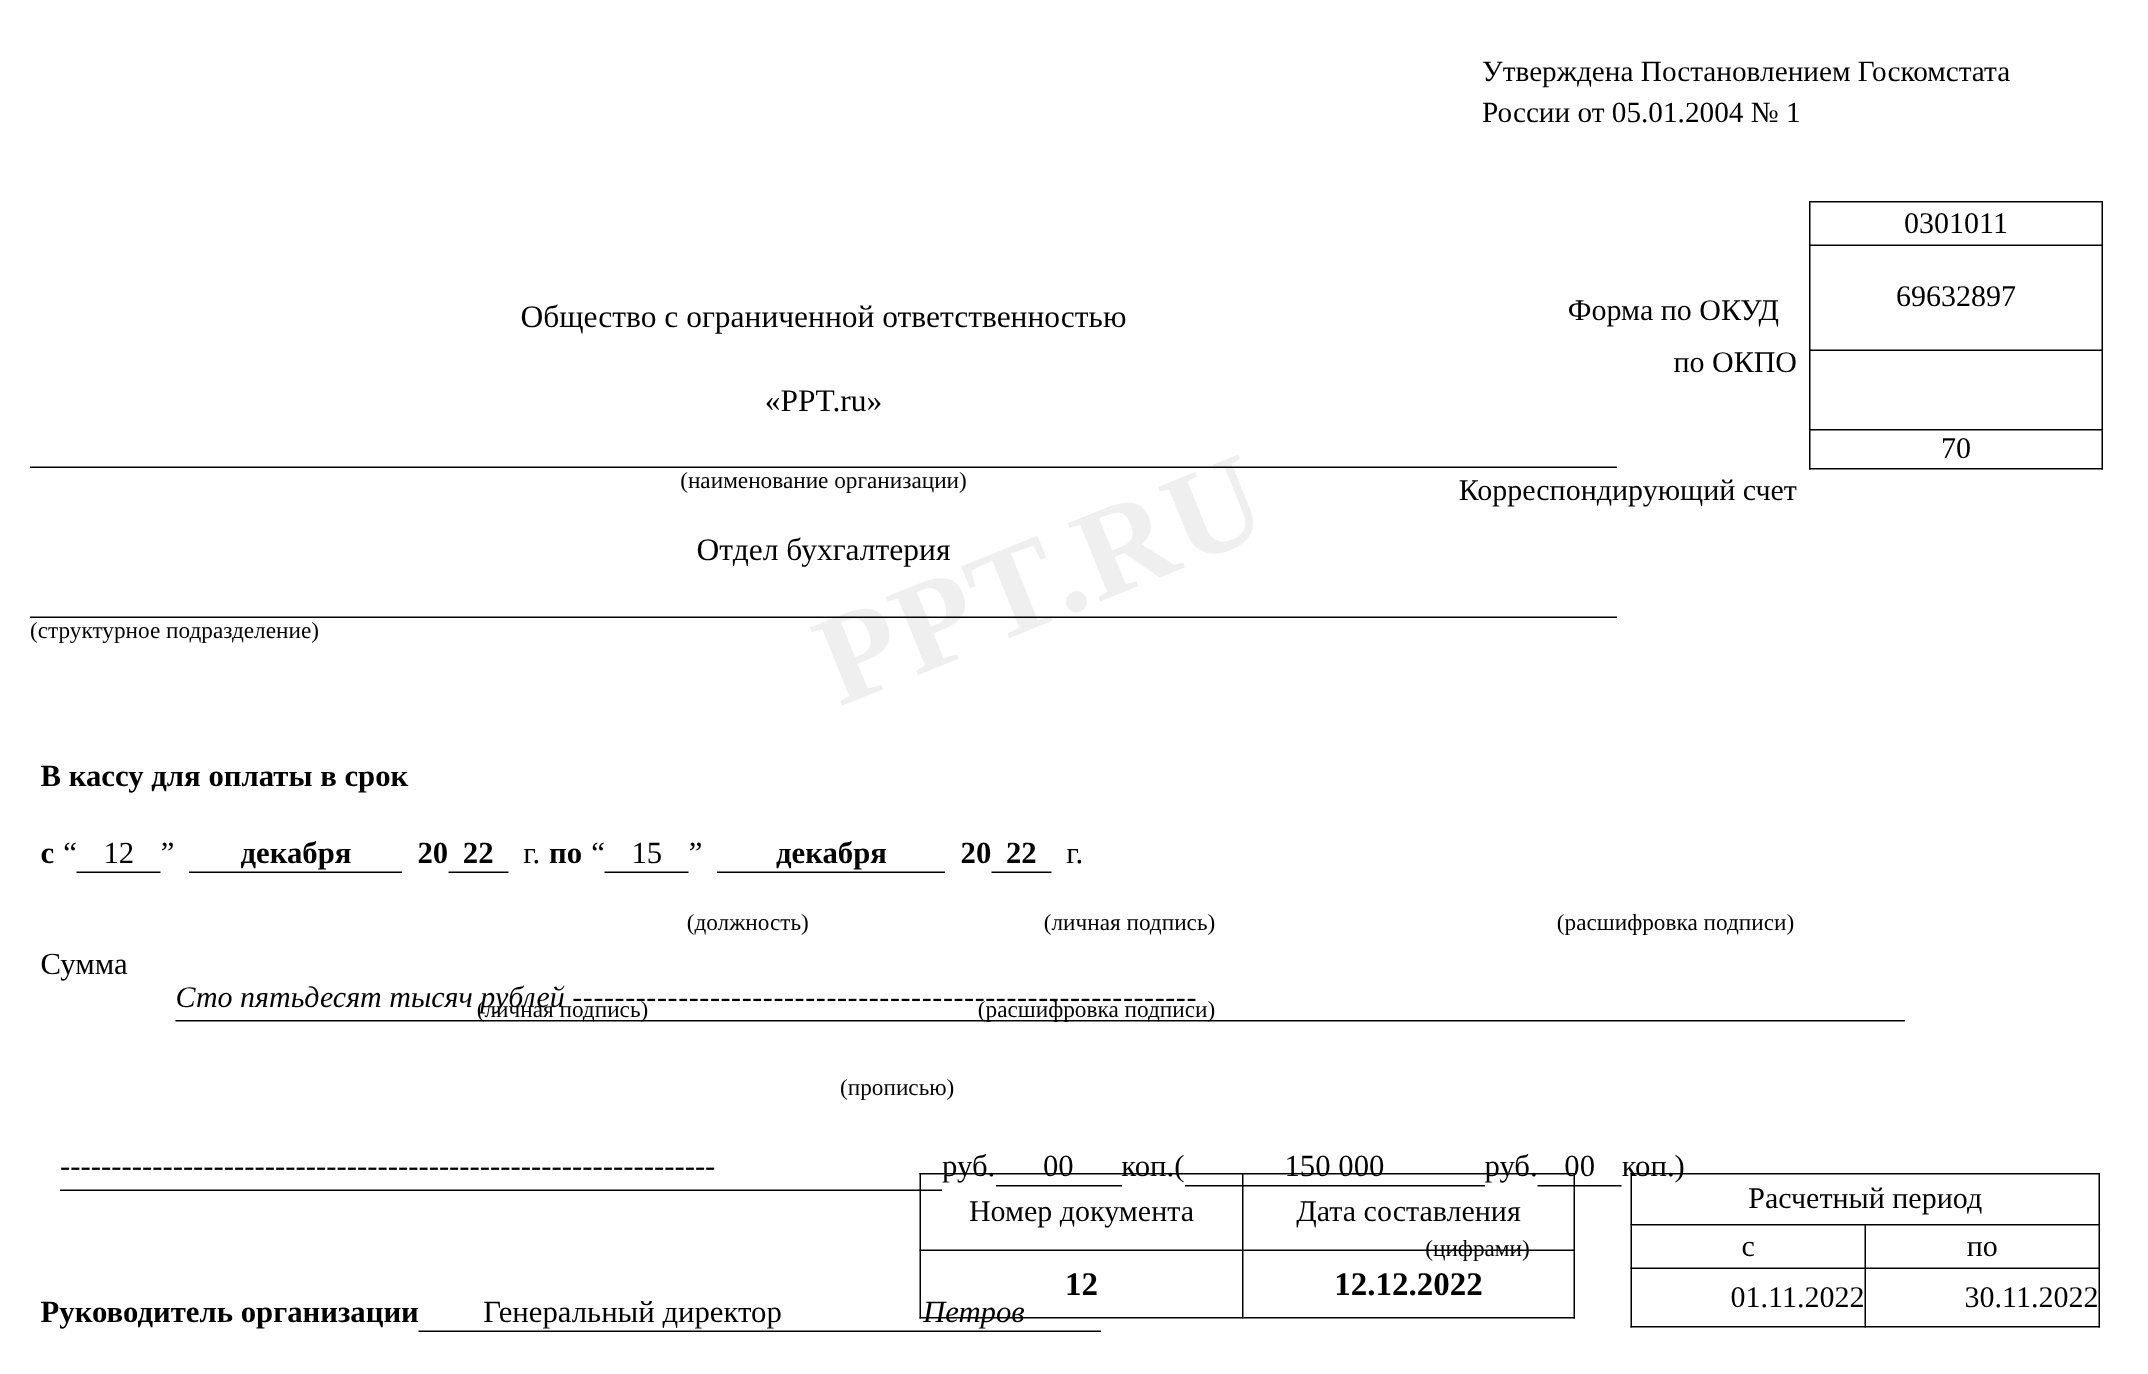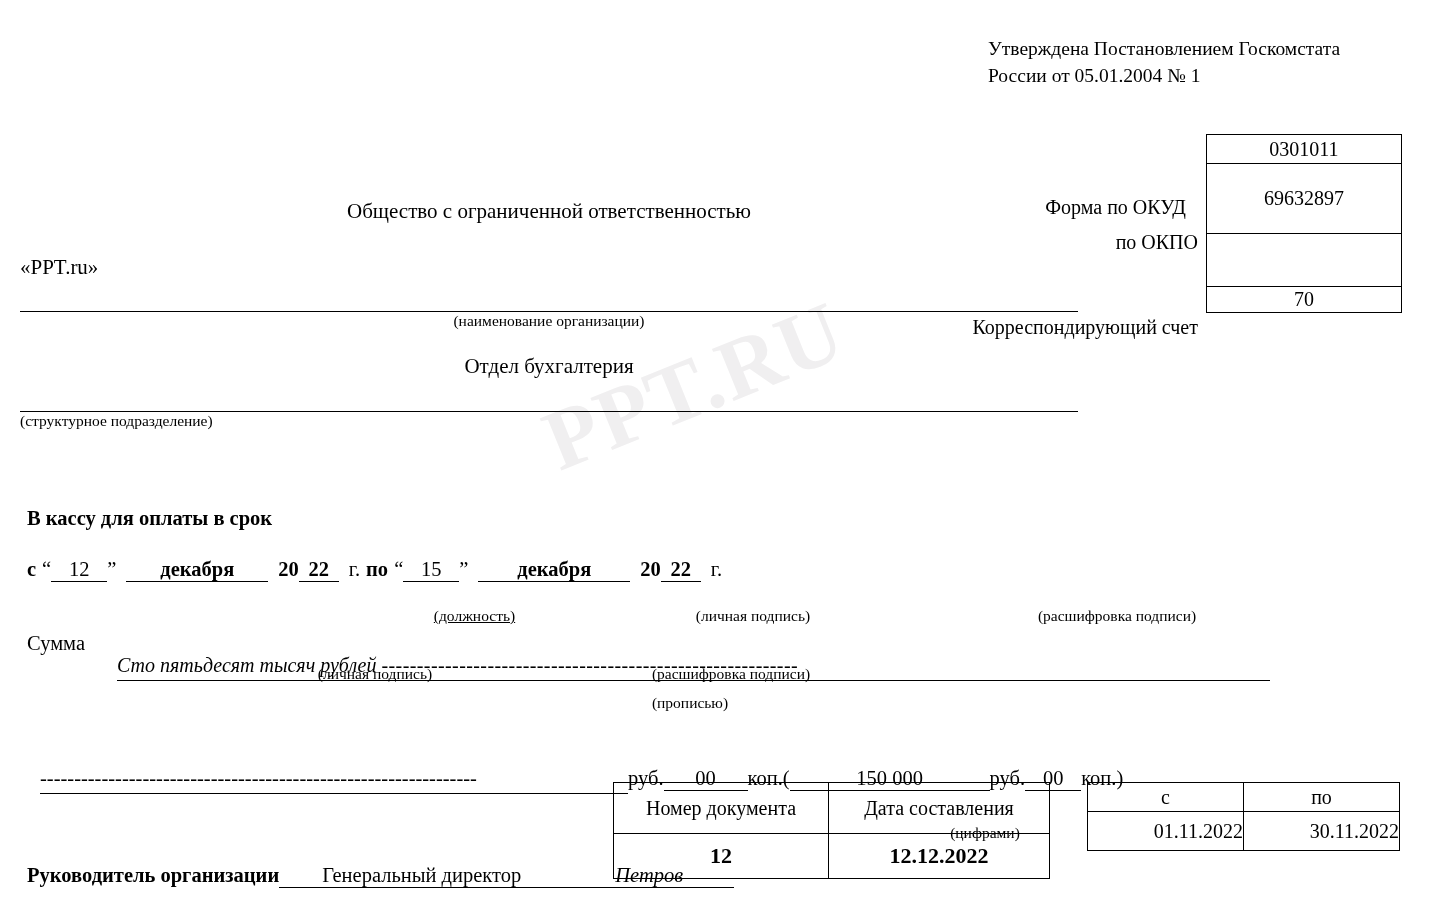--- a/index.html
+++ b/index.html
@@ -87,21 +87,21 @@
   #label-okpo { left: 880px; top: 231px; width: 318px; }
   #label-acct { left: 820px; top: 316px; width: 378px; }
 
   
   #org-name-1 {
     left: 20px; top: 199px; width: 1058px;
     text-align: center; font-size: 21px; white-space: nowrap;
   }
   #org-name-2 {
     left: 20px; top: 230px; width: 1058px;
-    font-size: 21px; white-space: nowrap;
+    text-align: center; font-size: 21px; white-space: nowrap;
   }
   #org-rule {
     left: 20px; top: 261px; width: 1058px; height: 0;
     border-top: 1.6px solid #000;
   }
   #org-caption {
     left: 20px; top: 261px; width: 1058px;
     text-align: center; font-size: 15.5px; white-space: nowrap;
   }
   #dept-name {
@@ -147,22 +147,22 @@
   #sum-label { left: 27px; top: 472px; font-size: 20.5px; }
   #sum-value {
     left: 117px; top: 471px; width: 1153px;
     font-size: 20px; white-space: nowrap;
     border-bottom: 1.6px solid #000;
     padding-bottom: 3px;
   }
   #sum-value .words { font-style: italic; }
   #sum-value .dashes { letter-spacing: 0.4px; }
   #sum-caption-1 {
-    left: 560px; top: 484px; width: 260px;
-    text-align: center; font-size: 15.5px;
+    left: 560px; top: 507px; width: 260px;
+    font-size: 15.5px;
   }
   #sum-row2 {
     left: 40px; top: 526px;
     font-size: 20.5px; white-space: nowrap;
     display: flex; align-items: baseline;
   }
   #sum-row2 .dashline {
     display: inline-block; width: 588px;
     border-bottom: 1.6px solid #000;
     text-align: left; padding-bottom: 3px;
@@ -186,21 +186,21 @@
   #sig-director .post    { width: 285px; }
   #sig-director .sign    { width: 170px; font-style: italic; }
   #sig-director .decode  { width: 490px; }
 
   .cap {
     position: absolute;
     font-size: 15.5px;
     text-align: center;
     white-space: nowrap;
   }
-  #cap-post   { left: 332px; top: 607px; width: 285px; text-decoration: underline; }
+  #cap-post   { left: 356px; top: 607px; width: 285px; }
   #cap-sign1  { left: 668px; top: 607px; width: 170px; }
   #cap-decode1{ left: 872px; top: 607px; width: 490px; }
   #cap-sign2   { left: 285px; top: 665px; width: 180px; }
   #cap-decode2 { left: 492px; top: 665px; width: 478px; }
 
   
   #docnum-table {
     position: absolute;
     left: 613px; top: 782px;
     border-collapse: collapse;
@@ -357,20 +357,23 @@
   </tr>
   <tr class="val">
     <td class="c1">12</td>
     <td class="c2">12.12.2022</td>
   </tr>
 </tbody>
   </table>
 
 <table id="period-table" class="layer">
   <tbody>
+      <tr class="r1">
+    <td class="c" colspan="2">Расчетный период</td>
+  </tr>
   <tr class="r2">
     <td class="c">с</td>
     <td class="c">по</td>
   </tr>
   <tr class="r3">
     <td class="c">01.11.2022</td>
     <td class="c">30.11.2022</td>
   </tr>
 </tbody>
   </table>

